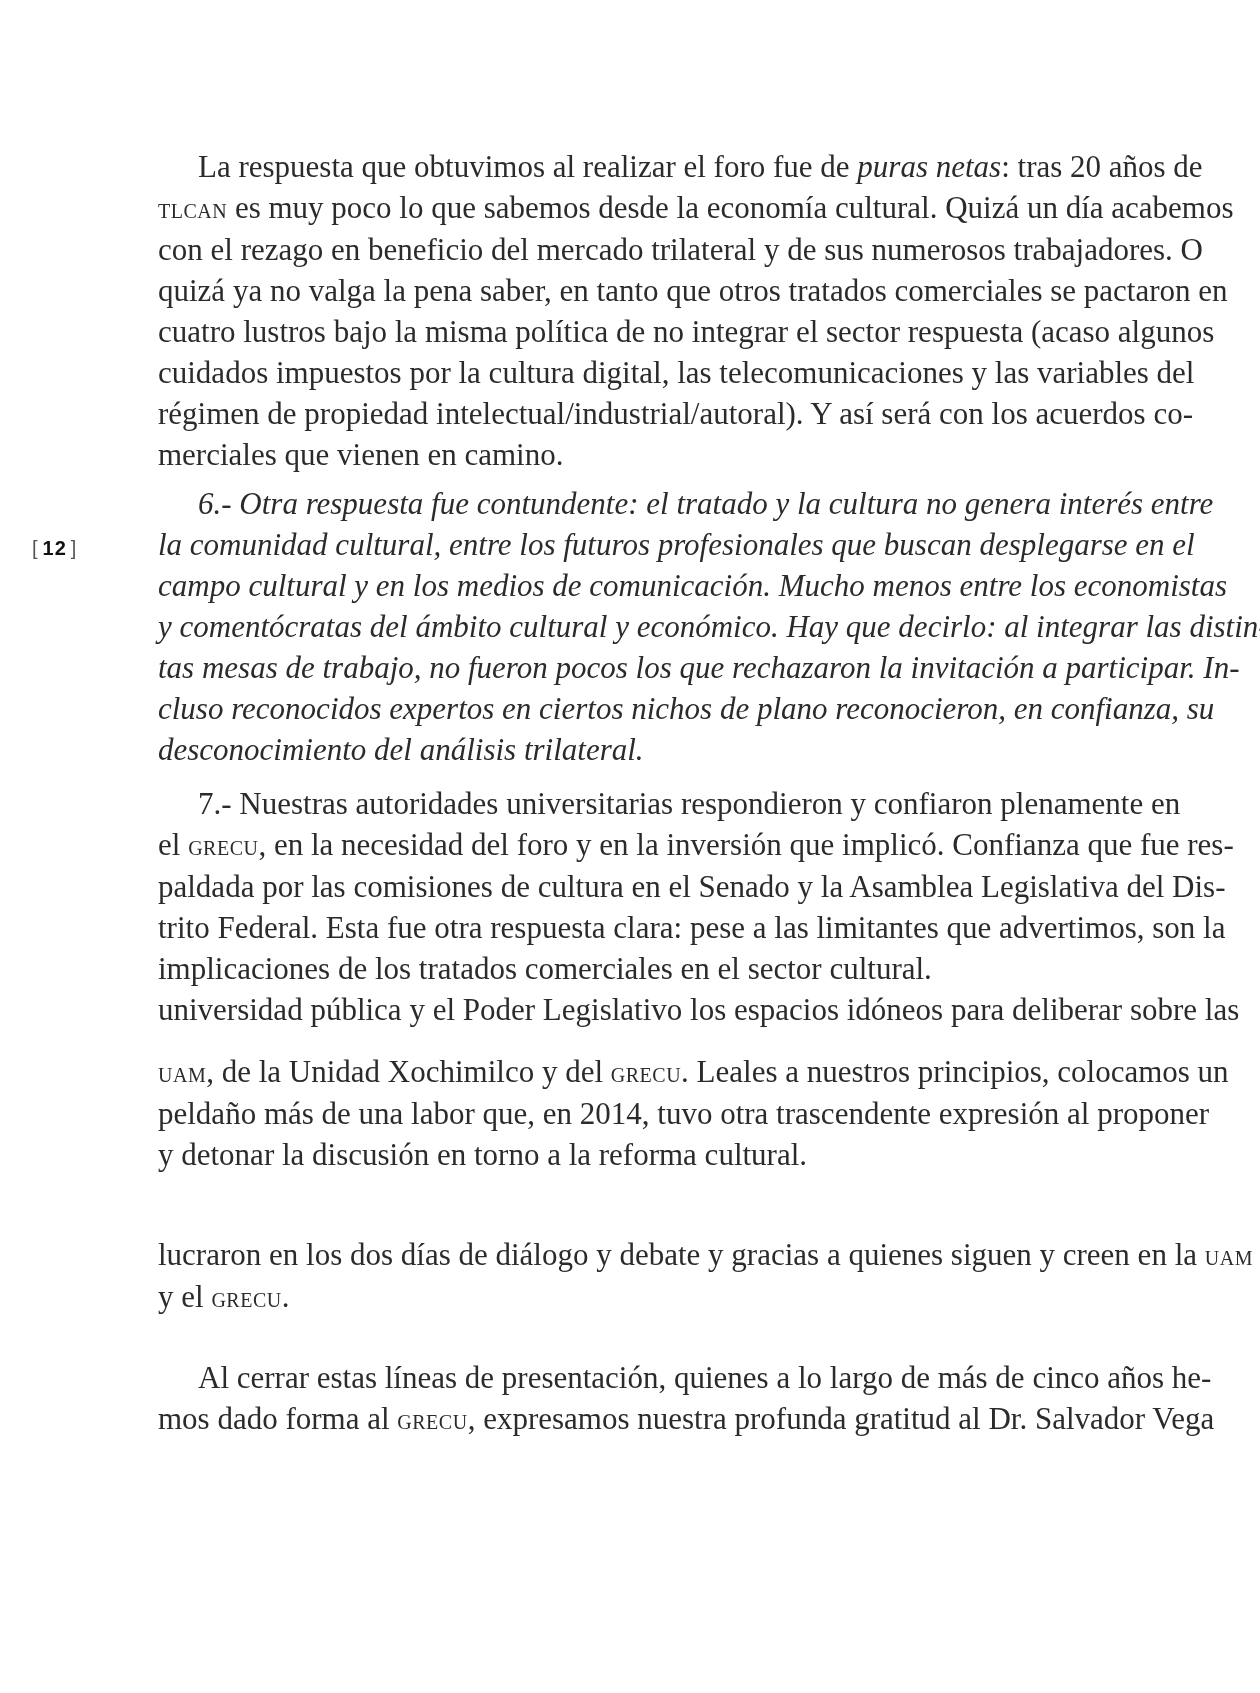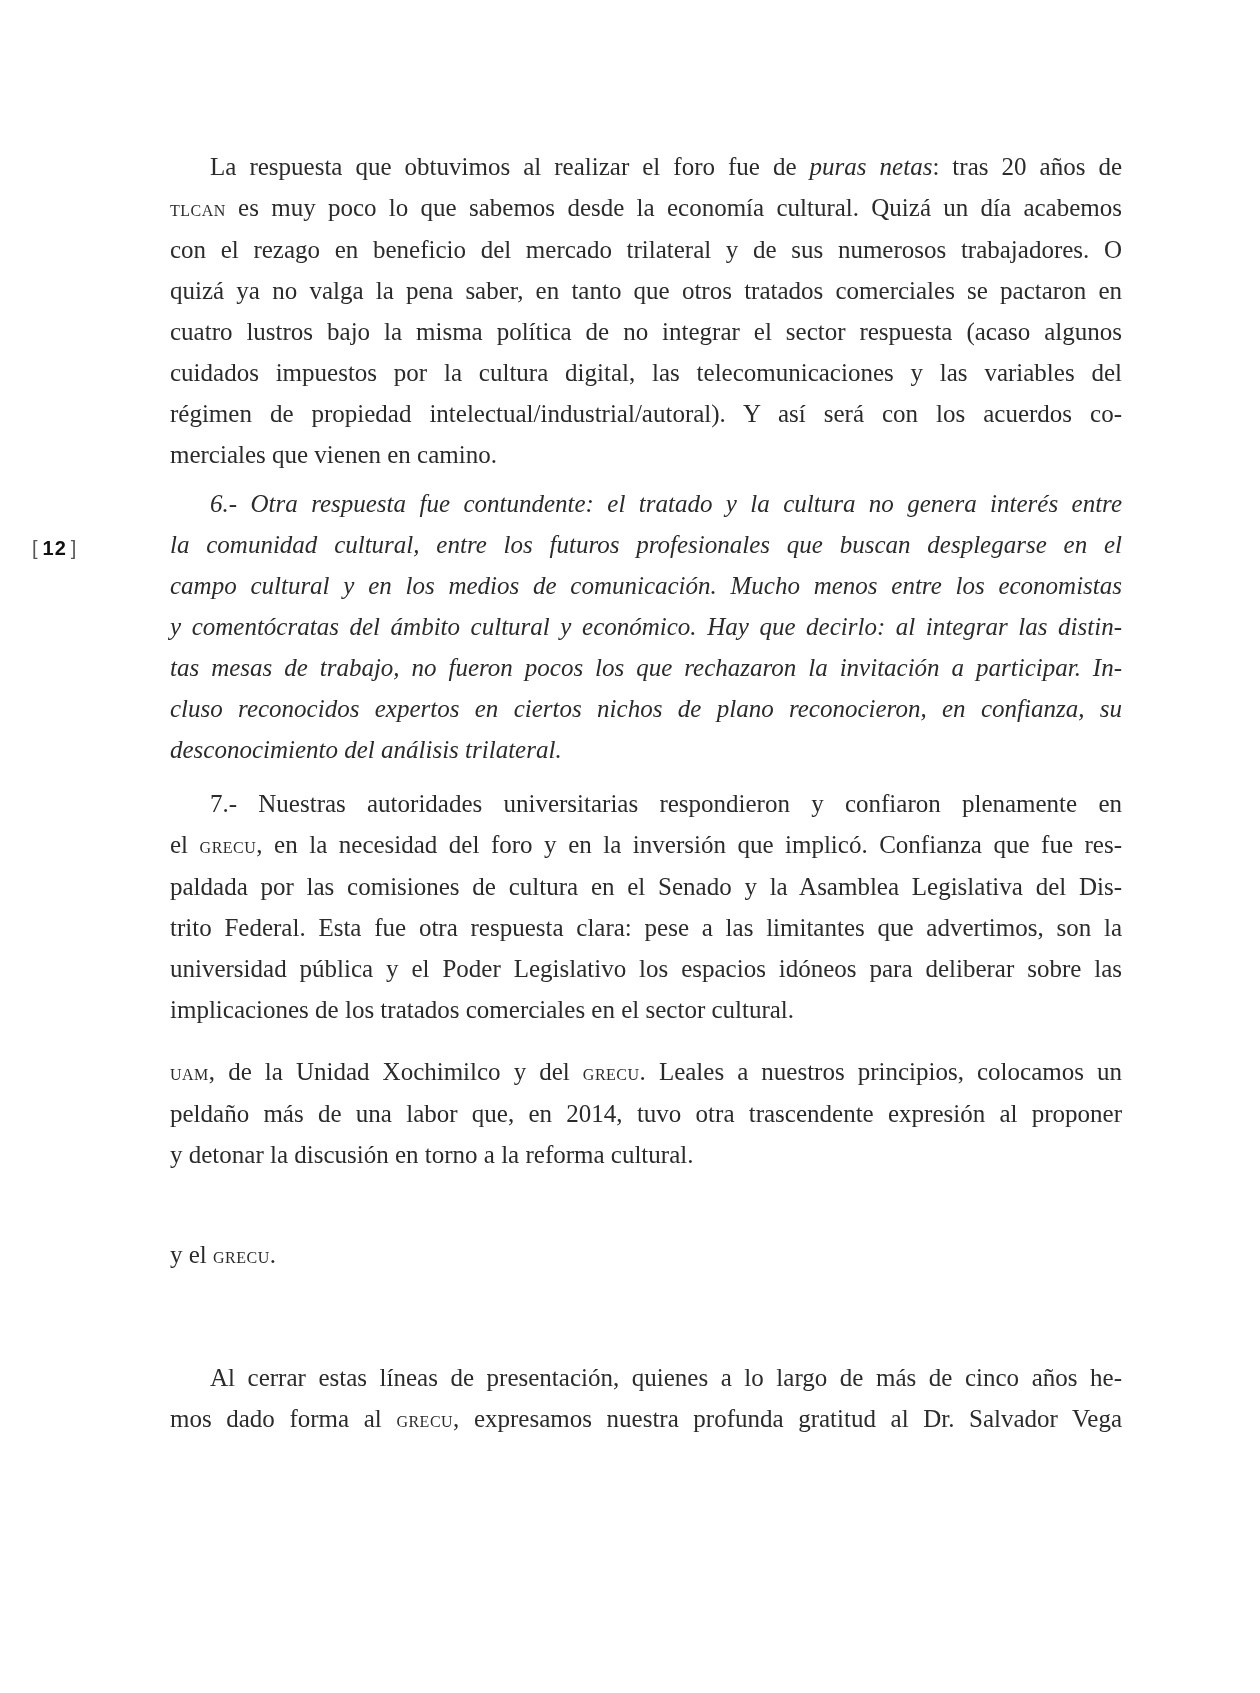--- a/index.html
+++ b/index.html
@@ -36,26 +36,25 @@
       padding: 0 4px;
     }
     .folio .br {
       font-weight: normal;
       color: #555;
     }
     .text-block {
       position: absolute;
       left: 158px;
       width: 952px;
-      font-size: 25px;
+      font-size: 31px;
       line-height: 41px;
       text-align: justify;
       hyphens: manual;
       color: #2b2b2b;
-      margin-left: 12px;
     }
     .line {
       display: block;
       text-align: justify;
       text-align-last: justify;
       white-space: nowrap;
     }
     .line.last {
       text-align-last: left;
     }
@@ -95,28 +94,29 @@
       <span class="line">y comentócratas del ámbito cultural y económico. Hay que decirlo: al integrar las distin-</span>
       <span class="line">tas mesas de trabajo, no fueron pocos los que rechazaron la invitación a participar. In-</span>
       <span class="line">cluso reconocidos expertos en ciertos nichos de plano reconocieron, en confianza, su</span>
       <span class="line last">desconocimiento del análisis trilateral.</span>
     </div>
   <div class="text-block" style="top: 783px;">
       <span class="line indent">7.- Nuestras autoridades universitarias respondieron y confiaron plenamente en</span>
       <span class="line">el <span class="sc">GRECU</span>, en la necesidad del foro y en la inversión que implicó. Confianza que fue res-</span>
       <span class="line">paldada por las comisiones de cultura en el Senado y la Asamblea Legislativa del Dis-</span>
       <span class="line">trito Federal. Esta fue otra respuesta clara: pese a las limitantes que advertimos, son la</span>
+      <span class="line last">implicaciones de los tratados comerciales en el sector cultural.</span>
       <span class="line">universidad pública y el Poder Legislativo los espacios idóneos para deliberar sobre las</span>
-      <span class="line last">implicaciones de los tratados comerciales en el sector cultural.</span>
     </div>
   <div class="text-block" style="top: 1051px;">
       <span class="line"><span class="sc">UAM</span>, de la Unidad Xochimilco y del <span class="sc">GRECU</span>. Leales a nuestros principios, colocamos un</span>
       <span class="line">peldaño más de una labor que, en 2014, tuvo otra trascendente expresión al proponer</span>
       <span class="line last">y detonar la discusión en torno a la reforma cultural.</span>
     </div>
   <div class="text-block" style="top: 1234px;">
+      <span class="line">lucraron en los dos días de diálogo y debate y gracias a quienes siguen y creen en la <span class="sc">UAM</span></span>
       <span class="line last">y el <span class="sc">GRECU</span>.</span>
     </div>
   <div class="text-block" style="top: 1357px;">
       <span class="line indent">Al cerrar estas líneas de presentación, quienes a lo largo de más de cinco años he-</span>
       <span class="line">mos dado forma al <span class="sc">GRECU</span>, expresamos nuestra profunda gratitud al Dr. Salvador Vega</span>
     </div>
 </div>
 
 </body></html>

